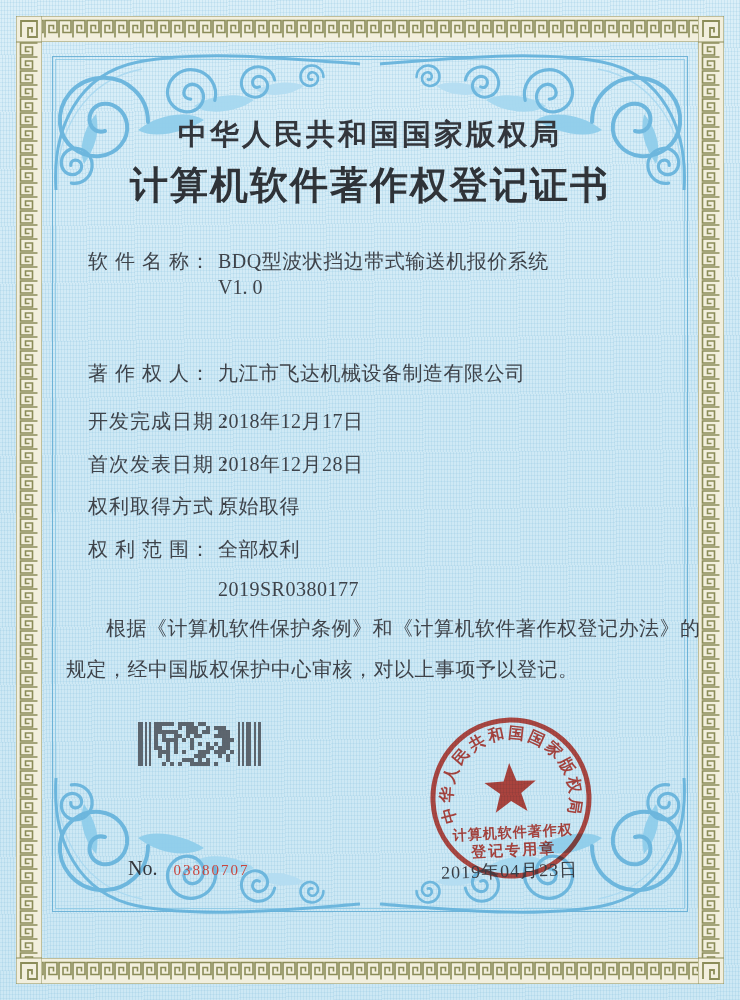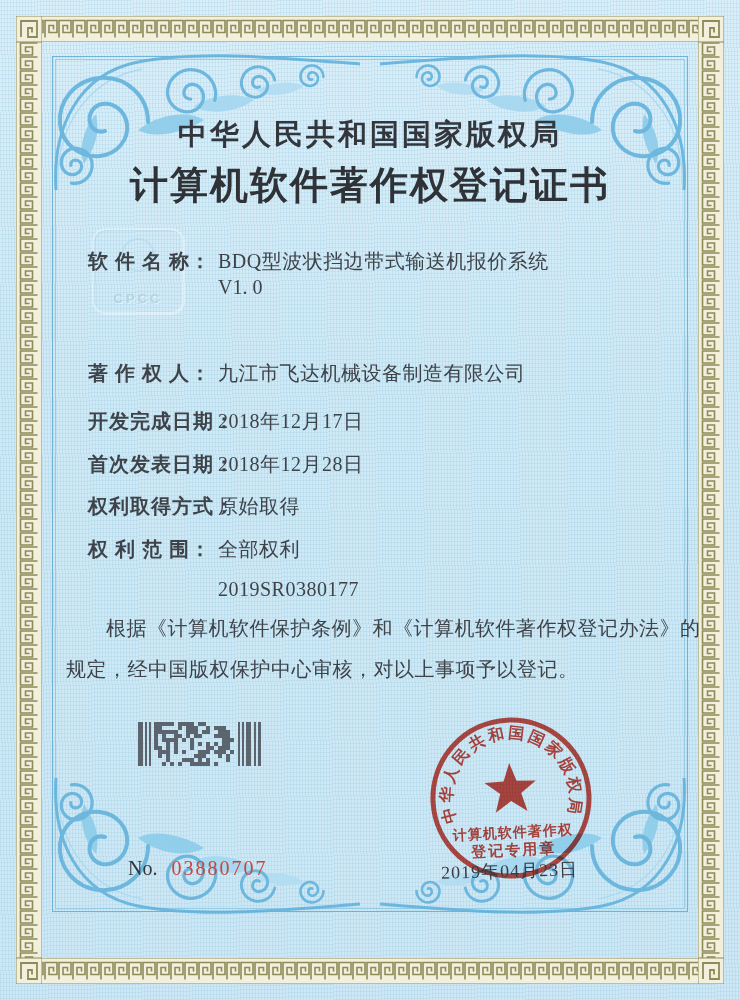--- a/index.html
+++ b/index.html
@@ -73,40 +73,40 @@
     white-space:nowrap;
   }
   .cert-no {
     position:absolute; left:452px; top:215px; font-size:15.5px; color:#3f434b;
     white-space:nowrap;
   }
   .cert-no .lbl { margin-right:14px; }
 
   
   .frow { position:absolute; left:0; width:740px; height:30px; font-size:20px; color:#3e434a; }
-  .frow .flabel { position:absolute; left:88px; white-space:nowrap; letter-spacing:1px;font-weight:bold; }
+  .frow .flabel { position:absolute; left:88px; white-space:nowrap; letter-spacing:1px; }
   .frow .fvalue { position:absolute; left:218px; white-space:nowrap; letter-spacing:.5px; }
   .frow .fvalue2 { position:absolute; left:218px; top:28px; white-space:nowrap; }
   .r0 { top:248px; } .r1 { top:314px;margin-top:46px; } .r2 { top:408px; }
   .r3 { top:451px; } .r4 { top:493px; } .r5 { top:536px; } .r6 { top:578px; }
 
   
   .statement {
     position:absolute; left:66px; top:608px; width:612px;
     font-size:20px; line-height:41px; color:#3e434a; letter-spacing:.5px;
   }
   .statement .l1 { text-indent:2em; white-space:nowrap; }
   .statement .l2 { white-space:nowrap; }
 
   
   .barcode { position:absolute; left:138px; top:721px; width:128px; height:46px; opacity:.88; }
 
   
   .serial { position:absolute; left:128px; top:857px; font-size:20px; color:#33363c; white-space:nowrap; }
-  .serial .num { margin-left:2px; color:#c8463e; font-size:20px; letter-spacing:2px;padding-left:12px; }
+  .serial .num { margin-left:16px; color:#c8463e; font-size:15px; letter-spacing:2px; }
 
   
   .seal { position:absolute; left:424px; top:706px; width:176px; height:186px;
           mix-blend-mode:multiply; transform:rotate(-3deg); }
   .seal-date { position:absolute; left:441px; top:859px; font-size:18px; color:#383c43;
                letter-spacing:1px; white-space:nowrap; transform:rotate(-1.5deg); }
 
   .hiddefs { position:absolute; width:0; height:0; overflow:hidden; }
 </style>
 </head>
@@ -188,24 +188,20 @@
   <svg class="orn orn-tr">
       <use href="#ornSym"></use>
     </svg>
   <svg class="orn orn-bl">
       <use href="#ornSym"></use>
     </svg>
   <svg class="orn orn-br">
       <use href="#ornSym"></use>
     </svg>
 
-  <div class="emboss">
-    <div class="ring"></div>
-    <div class="cpcc">CPCC</div>
-  </div>
 
   <div class="authority">中华人民共和国国家版权局</div>
   <div class="cert-title">计算机软件著作权登记证书</div>
 
   <div class="frow r0">
     <span class="flabel">软 件 名 称：</span>
     <span class="fvalue">BDQ型波状挡边带式输送机报价系统</span>
     <span class="fvalue2">V1. 0</span>
   </div>
   <div class="frow r1">

